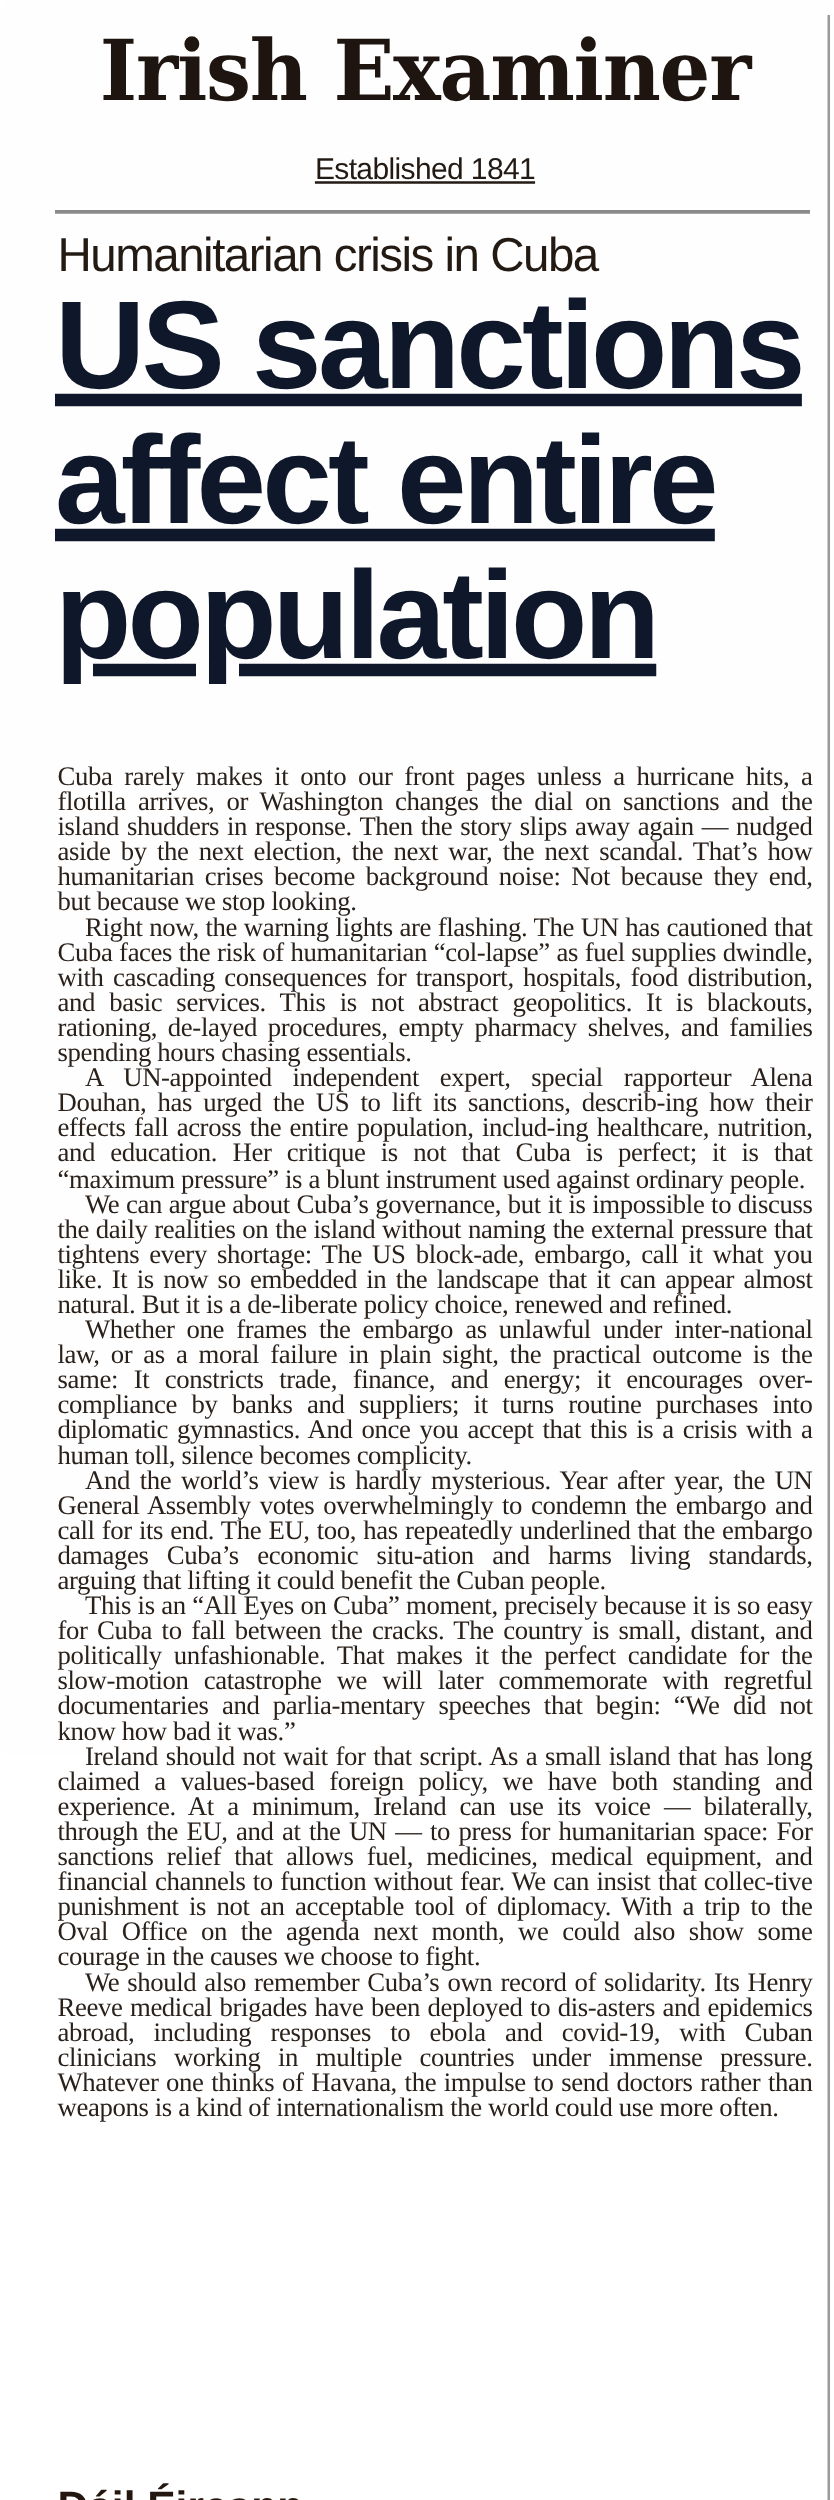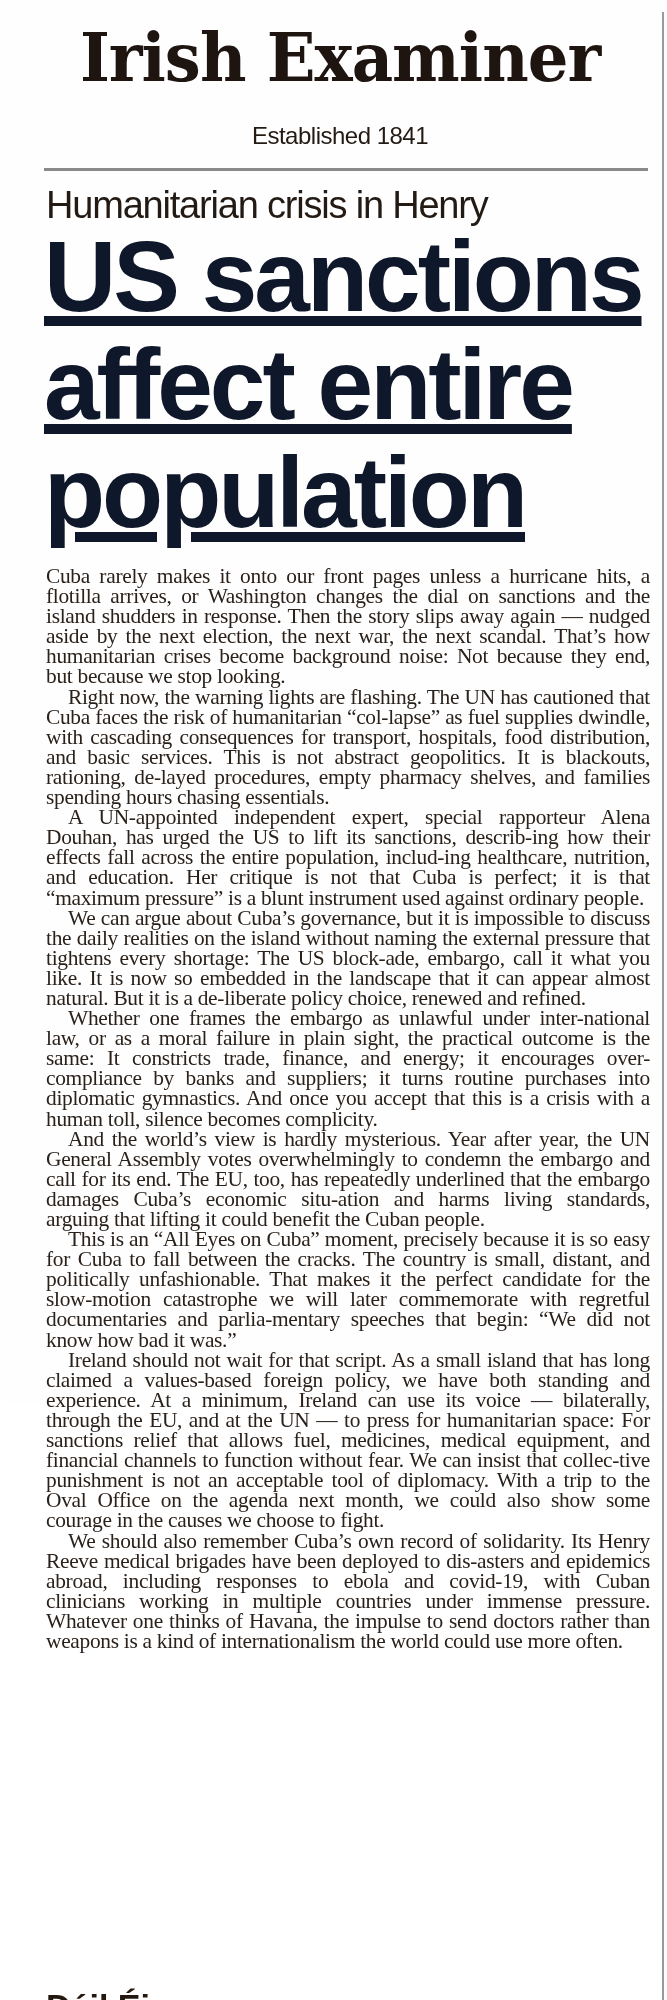--- a/index.html
+++ b/index.html
@@ -3,46 +3,46 @@
 <meta charset="utf-8">
 <style>
   html, body { margin: 0; padding: 0; background: #ffffff; }
   body { width: 667px; height: 2000px; overflow: hidden; position: relative; color: #231a14; }
   .page { position: absolute; left: 0; top: 0; width: 667px; height: 1404px; background: #fefefe; border-radius: 10px; }
   .right-rule { position: absolute; left: 662px; top: 12px; width: 2px; height: 1988px; background: #9a9a9a; }
   .masthead { position: absolute; left: 40px; top: 18px; width: 600px; text-align: center;
     font-family: "DejaVu Serif", serif; font-weight: bold; font-size: 64px; letter-spacing: -1px; color: #1e1410;
     line-height: 80px; font-style: normal; transform: scaleY(1.05); }
   .established { position: absolute; left: 40px; top: 122px; width: 600px; text-align: center;
-    font-family: "Liberation Sans", sans-serif; font-size: 24px; color: #231a14; letter-spacing: -0.5px; }
+    font-family: "Liberation Sans", sans-serif; font-size: 24px; color: #231a14; letter-spacing: -0.5px; text-decoration: underline; }
   .top-rule { position: absolute; left: 44px; top: 168px; width: 604px; height: 3px; background: #8a8a8a; }
   .kicker { position: absolute; left: 46px; top: 182px; width: 600px;
     font-family: "Liberation Sans", sans-serif; font-size: 38px; color: #231a14; letter-spacing: -1.2px; line-height: 46px; }
   .headline { position: absolute; left: 44px; top: 222px; width: 620px;
     font-family: "Liberation Sans", sans-serif; font-weight: bold; font-size: 100px; line-height: 108px;
     color: #0f172a; letter-spacing: -3px; text-decoration: underline; }
   .article { position: absolute; left: 46px; top: 566px; width: 604px;
     font-family: "Liberation Serif", serif; font-size: 21.4px; line-height: 20.1px; color: #2a211b;
     text-align: justify; letter-spacing: -0.3px; }
   .article p { margin: 0; text-indent: 22px; }
-  .article p.first { text-indent: 0; }
+  .article p.first { text-indent: 0; margin-top: 45px; }
   .next-heading { position: absolute; left: 46px; top: 1986px; width: 600px;
     font-family: "Liberation Sans", sans-serif; font-weight: bold; font-size: 34px; color: #231710; line-height: 40px; }
 </style>
 </head>
 <body>
 
 <div class="page">
   <div class="right-rule"></div>
 
   <div class="masthead">Irish Examiner</div>
   <div class="established">Established 1841</div>
   <div class="top-rule"></div>
 
-  <div class="kicker">Humanitarian crisis in Henry</div>
+  <div class="kicker">Humanitarian crisis in Cuba</div>
   <div class="headline">US sanctions affect entire population</div>
 
   <div class="article">
     <p class="first">Cuba rarely makes it onto our front pages unless a hurricane hits, a flotilla arrives, or Washington changes the dial on sanctions and the island shudders in response. Then the story slips away again — nudged aside by the next election, the next war, the next scandal. That’s how humanitarian crises become background noise: Not because they end, but because we stop looking.</p>
     <p>Right now, the warning lights are flashing. The UN has cautioned that Cuba faces the risk of humanitarian “col-lapse” as fuel supplies dwindle, with cascading consequences for transport, hospitals, food distribution, and basic services. This is not abstract geopolitics. It is blackouts, rationing, de-layed procedures, empty pharmacy shelves, and families spending hours chasing essentials.</p>
     <p>A UN-appointed independent expert, special rapporteur Alena Douhan, has urged the US to lift its sanctions, describ-ing how their effects fall across the entire population, includ-ing healthcare, nutrition, and education. Her critique is not that Cuba is perfect; it is that “maximum pressure” is a blunt instrument used against ordinary people.</p>
     <p>We can argue about Cuba’s governance, but it is impossible to discuss the daily realities on the island without naming the external pressure that tightens every shortage: The US block-ade, embargo, call it what you like. It is now so embedded in the landscape that it can appear almost natural. But it is a de-liberate policy choice, renewed and refined.</p>
     <p>Whether one frames the embargo as unlawful under inter-national law, or as a moral failure in plain sight, the practical outcome is the same: It constricts trade, finance, and energy; it encourages over-compliance by banks and suppliers; it turns routine purchases into diplomatic gymnastics. And once you accept that this is a crisis with a human toll, silence becomes complicity.</p>
     <p>And the world’s view is hardly mysterious. Year after year, the UN General Assembly votes overwhelmingly to condemn the embargo and call for its end. The EU, too, has repeatedly underlined that the embargo damages Cuba’s economic situ-ation and harms living standards, arguing that lifting it could benefit the Cuban people.</p>
     <p>This is an “All Eyes on Cuba” moment, precisely because it is so easy for Cuba to fall between the cracks. The country is small, distant, and politically unfashionable. That makes it the perfect candidate for the slow-motion catastrophe we will later commemorate with regretful documentaries and parlia-mentary speeches that begin: “We did not know how bad it was.”</p>

